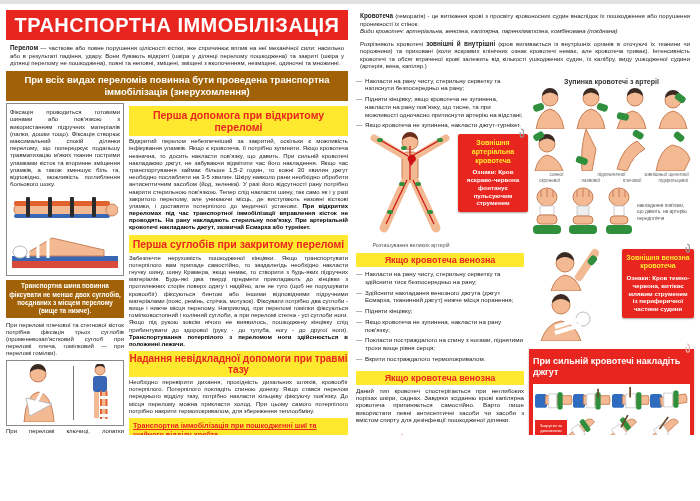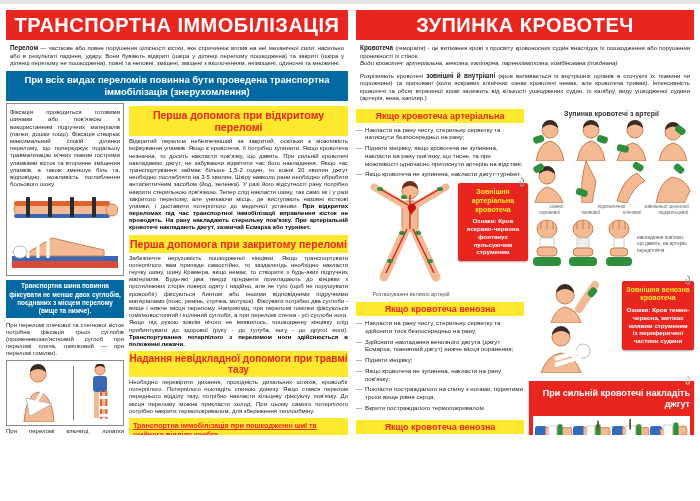--- a/index.html
+++ b/index.html
@@ -7,21 +7,21 @@
     font-family:"Liberation Sans",sans-serif;overflow:hidden;box-sizing:border-box;
     border-top:4px solid #e2e2e2;}
   .half{position:absolute;top:4px;}
   .half.left{left:4px;width:346px;}
   .half.right{left:354px;width:342px;}
 
   .red-header{background:#e8251f;color:#fff;font-weight:bold;text-align:center;
     font-size:20px;letter-spacing:.5px;padding:4px 0 3px;margin:2px 2px 0;}
   .intro{font-size:6px;line-height:1.25;text-align:justify;color:#222;margin:4px 6px 3px;}
   .intro b{font-size:6.4px;}
-  .red-banner{background:#0369a1;color:#fff;font-weight:bold;text-align:center;
+  .red-banner{background:#a16207;color:#fff;font-weight:bold;text-align:center;
     font-size:9.5px;line-height:1.3;padding:3px 16px;margin:2px 2px;}
   .red-banner.sm{font-size:6.4px;padding:2px 3px;margin:4px 0;}
 
   .cols{display:flex;gap:5px;margin:2px 2px 0;align-items:flex-start;}
   .col1{width:118px;flex:none;}
   .col2{flex:1;min-width:0;}
 
   .boxed{border:1px solid #8a8a8a;padding:3px;background:#fff;}
   .tiny{font-size:6px;line-height:1.2;text-align:justify;color:#1b1b1b;margin:2px 0;}
   .tiny b{color:#000;}
@@ -56,21 +56,21 @@
   .thumb-grid{display:flex;flex-wrap:wrap;}
   .thumb{width:25%;display:flex;justify-content:center;}
   .tcap{font-size:4.6px;color:#666;flex:1;text-align:center;}
   .wrist-row{display:flex;align-items:center;margin-top:4px;}
   .wrist-cap{font-size:4.8px;color:#555;line-height:1.3;width:52px;text-align:left;}
   .venous-zone{position:relative;height:96px;margin-top:6px;}
   .venous-zone .sign-box{position:absolute;right:0;top:4px;width:64px;}
 
   .tq-box{background:#e8251f;margin-top:8px;padding:4px;position:relative;
     box-shadow:0 1px 2px rgba(0,0,0,.35);}
-  .tq-title{color:#fff;font-weight:bold;font-size:9px;text-align:right;line-height:1.3;margin:3px 0 5px;}
+  .tq-title{color:#fff;font-weight:bold;font-size:9px;text-align:left;line-height:1.3;margin:3px 0 5px;}
   .tq-panel{background:#fff;padding:2px;position:relative;}
   .tq-row{display:flex;justify-content:space-around;}
   .tq-row.second{justify-content:flex-end;gap:4px;padding-right:6px;}
   .tq-label{position:absolute;left:2px;bottom:4px;width:30px;background:#e8251f;color:#fff;
     font-size:4.2px;text-align:center;padding:3px 1px;line-height:1.3;}
 
   .logo-row{display:flex;align-items:center;justify-content:center;gap:4px;margin-top:10px;}
   .logo-text{color:#d01216;font-weight:bold;font-size:12px;letter-spacing:.2px;}
 </style>
 </head>
@@ -163,21 +163,21 @@
           </div>
 
         </div>
 
       </div>
 
       <div class="col2">
         <div class="yellow-banner">Перша допомога при відкритому переломі</div>
         <p class="tiny"><span>Відкритий перелом небезпечніший за закритий, оскільки є можливість інфікування уламків. Якщо є кровотеча, її потрібно зупинити. Якщо кровотеча незначна, то досить накласти пов'язку, що давить. При сильній кровотечі накладаємо джгут, не забуваючи відмітити час його накладення. Якщо час транспортування займає більше 1,5-2 годин, то кожні 30 хвилин джгут необхідно послабляти на 3-5 хвилин. Шкіру навколо рани необхідно обробити антисептичним засобом (йод, зеленка). У разі його відсутності рану потрібно накрити стерильною пов'язкою. Тепер слід накласти шину, так само як і у разі закритого перелому, але уникаючи місць, де виступають назовні кісткові уламки, і доставити потерпілого до медичної установи. </span><b>При відкритих переломах під час транспортної іммобілізації вправлення кісток не проводять. На рану накладають стерильну пов'язку. При артеріальній кровотечі накладають джгут, зазвичай Есмарха або турнікет.</b></p>
 
-        <div class="yellow-banner">Перша допомога при закритому переломі</div>
+        <div class="yellow-banner">Перша суглобів при закритому переломі</div>
         <p class="tiny"><span>Забезпечте нерухомість пошкодженої кінцівки. Якщо транспортувати потерпілого вам припаде самостійно, то заздалегідь необхідно накласти гнучку шину, шину Крамера, якщо немає, то створити з будь-яких підручних матеріалів. Будь-які два тверді предмети прикладають до кінцівки з протилежних сторін поверх одягу і надійно, але не туго (щоб не порушувати кровообіг) фіксуються бинтом або іншими відповідними підручними матеріалами (пояс, ремінь, стрічка, мотузок). Фіксувати потрібно два суглоби - вище і нижче місця перелому. Наприклад, при переломі гомілки фіксуються гомілковостопний і колінний суглоби, а при переломі стегна - усі суглоби ноги. Якщо під рукою зовсім нічого не виявилось, пошкоджену кінцівку слід прибинтувати до здорової (руку - до тулуба, ногу - до другої ноги). </span><b>Транспортування потерпілого з переломом ноги здійснюється в положенні лежачи.</b></p>
 
         <div class="yellow-banner sm">Надання невідкладної допомоги при травмі тазу</div>
         <p class="tiny">Необхідно перевірити дихання, прохідність дихальних шляхів, кровообіг потерпілого. Потерпілого покладіть спиною донизу. Якщо стався перелом переднього відділу тазу, потрібно накласти кільцеву фіксуючу пов'язку. До місця перелому можна прикласти холод. При цьому самого потерпілого потрібно накрити термопокривалом, для збереження теплообміну.</p>
 
         <div class="yellow-banner ul">Транспортна іммобілізація при пошкодженні шиї та шийного відділу хребта</div>
         <div class="neck-row">
           <p class="tiny">Іммобілізацію шиї і голови виконують за допомогою м'якого круга, комірця Шанца (жорсткого чи ватно-марлевого) або спеціальної транспортної шини Єланського. Ватно-марлевий круг кладуть на м'яку підстилку, а голову потерпілого – на круг потилицею в отвір. Іммобілізацію комірцем типу Шанца можна виконувати в тому випадку, коли немає утрудненого дихання, блювання. Комір повинен упиратися в потиличний горб і в обидва соскоподібні відростки, а знизу спиратися на грудну клітку, щоб усунути бокові рухи голови під час транспортування. Комір Шанца може бути виготовлений із підручних матеріалів на місці пригоди.</p>
           <svg width="92" height="100" viewBox="0 0 92 100">
             <g>
@@ -210,29 +210,27 @@
                   <rect x="11" y="80" width="22" height="3"></rect>
                 </g>
             </g>
           </svg>
         </div>
       </div>
     </div>
   </div>
 
   <div class="half right">
-    <div class="red-header">ЗУПИНКА КРОВОТЕЧ</div>
     <p class="intro"><b>Кровотеча</b><span> (геморагія) - це витікання крові з просвіту кровоносних судин внаслідок їх пошкодження або порушення проникності їх стінок.</span><br>
       <i>Види кровотеч: артеріальна, венозна, капілярна, паренхіматозна, комбінована (поєднана)</i></p>
     <p class="intro"><span>Розрізняють кровотечі </span><b>зовнішні й внутрішні</b><span> (кров виливається із внутрішніх органів в оточуючі їх тканини чи порожнини) та приховані (коли яскравих клінічних ознак кровотечі немає, але кровотеча триває). Інтенсивність кровотечі та обсяг втраченої крові залежить від кількості ушкоджених судин, їх калібру, виду ушкодженої судини (артерія, вена, капіляр.)</span></p>
 
     <div class="rcols">
 
       <div class="rcol1">
-        <div class="yellow-banner sm" style="font-size:9px">Якщо кровотеча артеріальна</div>
         <div class="bullet">Накласти на рану чисту, стерильну серветку та натиснути безпосередньо на рану;</div>
         <div class="bullet">Підняти кінцівку; якщо кровотеча не зупинена, накласти на рану пов'язку, що тисне, та при можливості одночасно притиснути артерію на відстані;</div>
         <div class="bullet">Якщо кровотеча не зупинена, накласти джгут-турнікет.</div>
 
         <div class="body-row">
           <svg width="104" height="104" viewBox="0 0 104 104" style="position:absolute;left:2px;top:0;">
             <circle cx="52" cy="10" r="8" fill="#f2b992" stroke="#c97f55"></circle>
             <path d="M44 8 a8 8 0 0 1 16 0 q-8 -7 -16 0" fill="#6b2d1e"></path>
             <rect x="44" y="20" width="16" height="30" rx="5" fill="#f2b992" stroke="#c97f55"></rect>
             <line x1="46" y1="24" x2="16" y2="6" stroke="#f2b992" stroke-width="7" stroke-linecap="round"></line>

